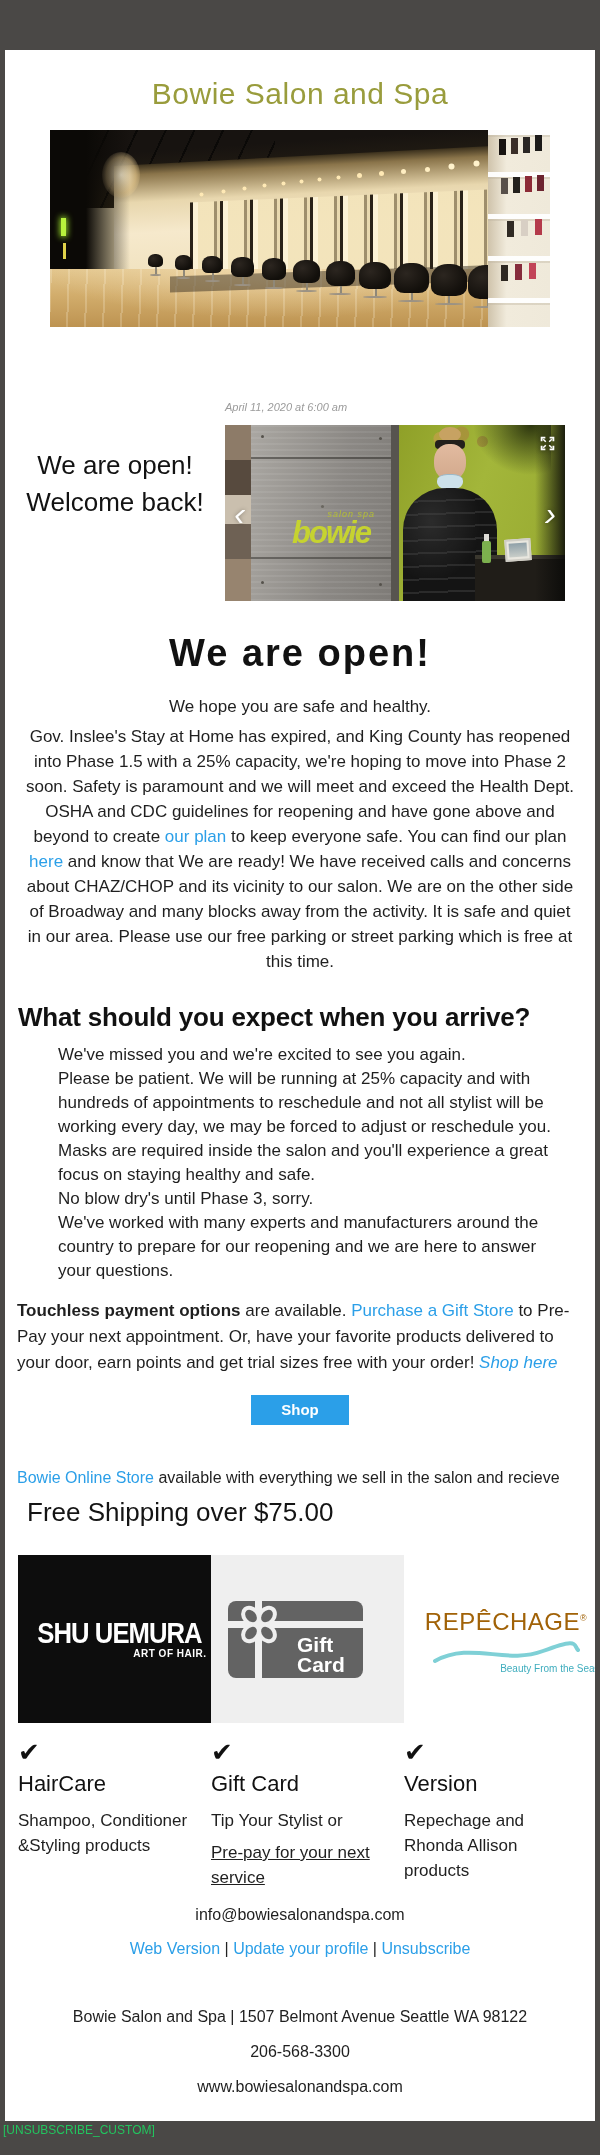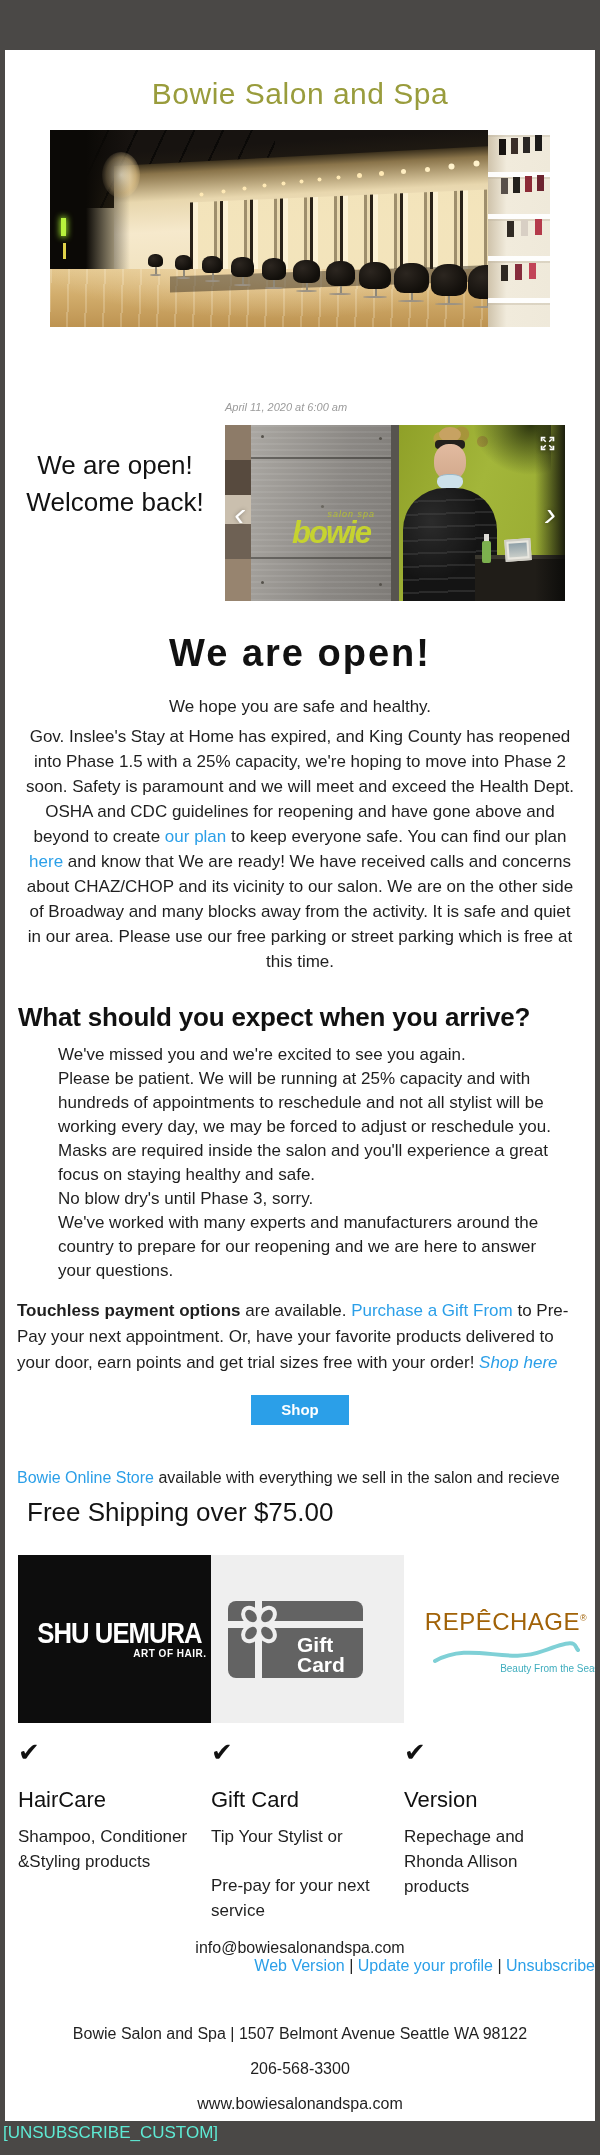--- a/index.html
+++ b/index.html
@@ -143,35 +143,35 @@
   .shu-sub  { color:#fff; font-weight:bold; font-size:10px; letter-spacing:.5px; margin-top:1px; }
   .tile-gift { background:#efefef; }
   .tile-rep { background:#ffffff; display:flex; flex-direction:column; justify-content:center; }
   .rep-logo { font-family:Liberation Sans, sans-serif; color:#a16207; font-size:24px; line-height:26px;
               text-align:center; letter-spacing:.5px; white-space:nowrap; }
   .rep-logo sup { font-size:9px; }
   .rep-wave { display:block; margin:2px auto 0; }
   .rep-tag { font-size:10px; color:#3fadbe; text-align:right; padding-right:6px; margin-top:-4px; }
   .check { font-family:"DejaVu Sans", sans-serif; font-size:26px; line-height:30px; font-weight:bold;
            color:#111; margin-top:14px; }
-  .col-title { font-size:22px; line-height:26px; margin-top:20px; color:#111; }
+  .col-title { font-size:22px; line-height:26px; margin-top:4px; color:#111; }
   .col-desc { font-size:17px; line-height:25px; margin-top:11px; color:#1f1f1f; }
   .col-desc p { margin:0; }
-  .col-desc p + p { margin-top:24px; }
+  .col-desc p + p { margin-top:7px;text-decoration:underline; }
 
   
   .footer { text-align:center; color:#1f1f1f; }
   .f-email { margin-top:16px; font-size:16px; line-height:18px; }
-  .f-links { margin-top:0; font-size:16px; line-height:18px;text-align:right; }
+  .f-links { margin-top:16px; font-size:16px; line-height:18px; }
   .f-links .sep { color:#222; }
   .f-addr { margin-top:50px; font-size:16px; line-height:18px; }
   .f-phone { margin-top:17px; font-size:16px; line-height:18px; }
   .f-web { margin-top:17px; font-size:16px; line-height:18px; }
 
-  .unsub { position:absolute; left:3px; top:2123px; font-size:17px; color:#5eead4; }
+  .unsub { position:absolute; left:3px; top:2123px; font-size:12px; color:#22c55e; }
 </style>
 </head>
 <body>
 
 <div class="page">
   <div class="email">
 
     <h1 class="brand">Bowie Salon and Spa</h1>
 
     <div class="photo1">
@@ -282,21 +282,21 @@
 
     <h3 class="expect-h">What should you expect when you arrive?</h3>
     <div class="expect-list">
       <p>We've missed you and we're excited to see you again.</p>
       <p>Please be patient. We will be running at 25% capacity and with hundreds of appointments to reschedule and not all stylist will be working every day, we may be forced to adjust or reschedule you.</p>
       <p>Masks are required inside the salon and you'll experience a great focus on staying healthy and safe.</p>
       <p>No blow dry's until Phase 3, sorry.</p>
       <p>We've worked with many experts and manufacturers around the country to prepare for our reopening and we are here to answer your questions.</p>
     </div>
 
-    <p class="touchless"><b class="lead">Touchless payment options</b><span> are available. </span><a class="link">Purchase a Gift From</a><span> to Pre-Pay your next appointment. Or, have your favorite products delivered to your door, earn points and get trial sizes free with your order! </span><a class="link it">Shop here</a></p>
+    <p class="touchless"><b class="lead">Touchless payment options</b><span> are available. </span><a class="link">Purchase a Gift Store</a><span> to Pre-Pay your next appointment. Or, have your favorite products delivered to your door, earn points and get trial sizes free with your order! </span><a class="link it">Shop here</a></p>
 
     <div class="btn-wrap">
       <button class="shop-btn">Shop</button>
     </div>
 
     <p class="store-line"><a class="link">Bowie Online Store</a><span> available with everything we sell in the salon and recieve</span></p>
     <p class="shipping">Free Shipping over $75.00</p>
 
     <div class="products">
 

